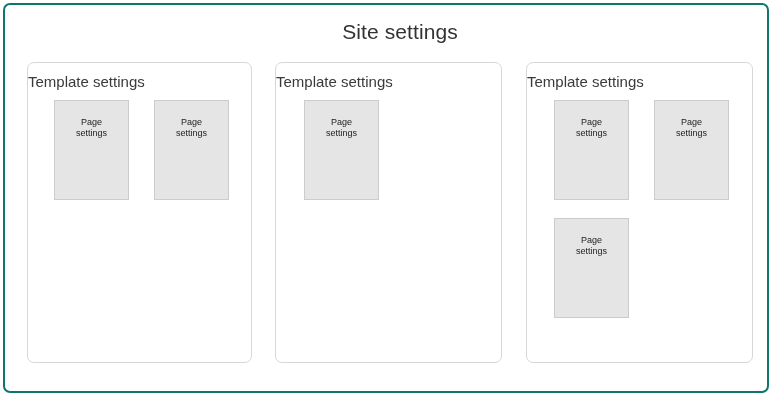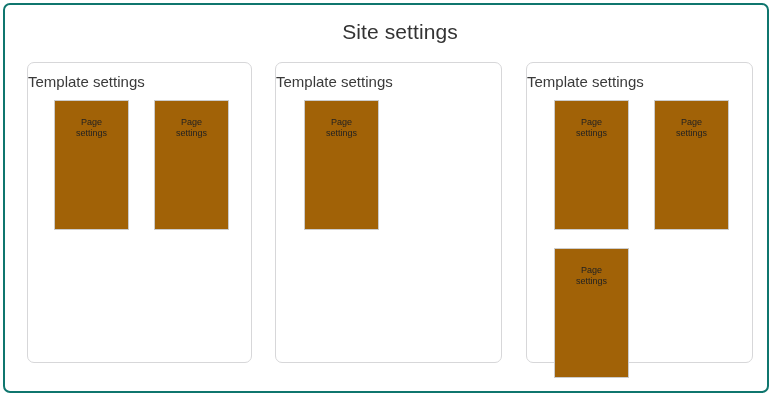--- a/index.html
+++ b/index.html
@@ -79,22 +79,22 @@
     width: 100%;
     box-sizing: border-box;
   }
   
   .template-panel.p3 .page-cards { padding-left: 27px; }
   .template-panel.p2 .page-cards { padding-left: 28px; }
 
   .page-card {
     box-sizing: border-box;
     width: 75px;
-    height: 130px;
-    background: #a16207;
+    height: 100px;
+    background: #e5e5e5;
     border: 1px solid #cccccc;
     border-radius: 0;
     flex: 0 0 auto;
   }
 
   .page-card-label {
     display: block;
     text-align: center;
     font-size: 9px;
     line-height: 10.5px;

